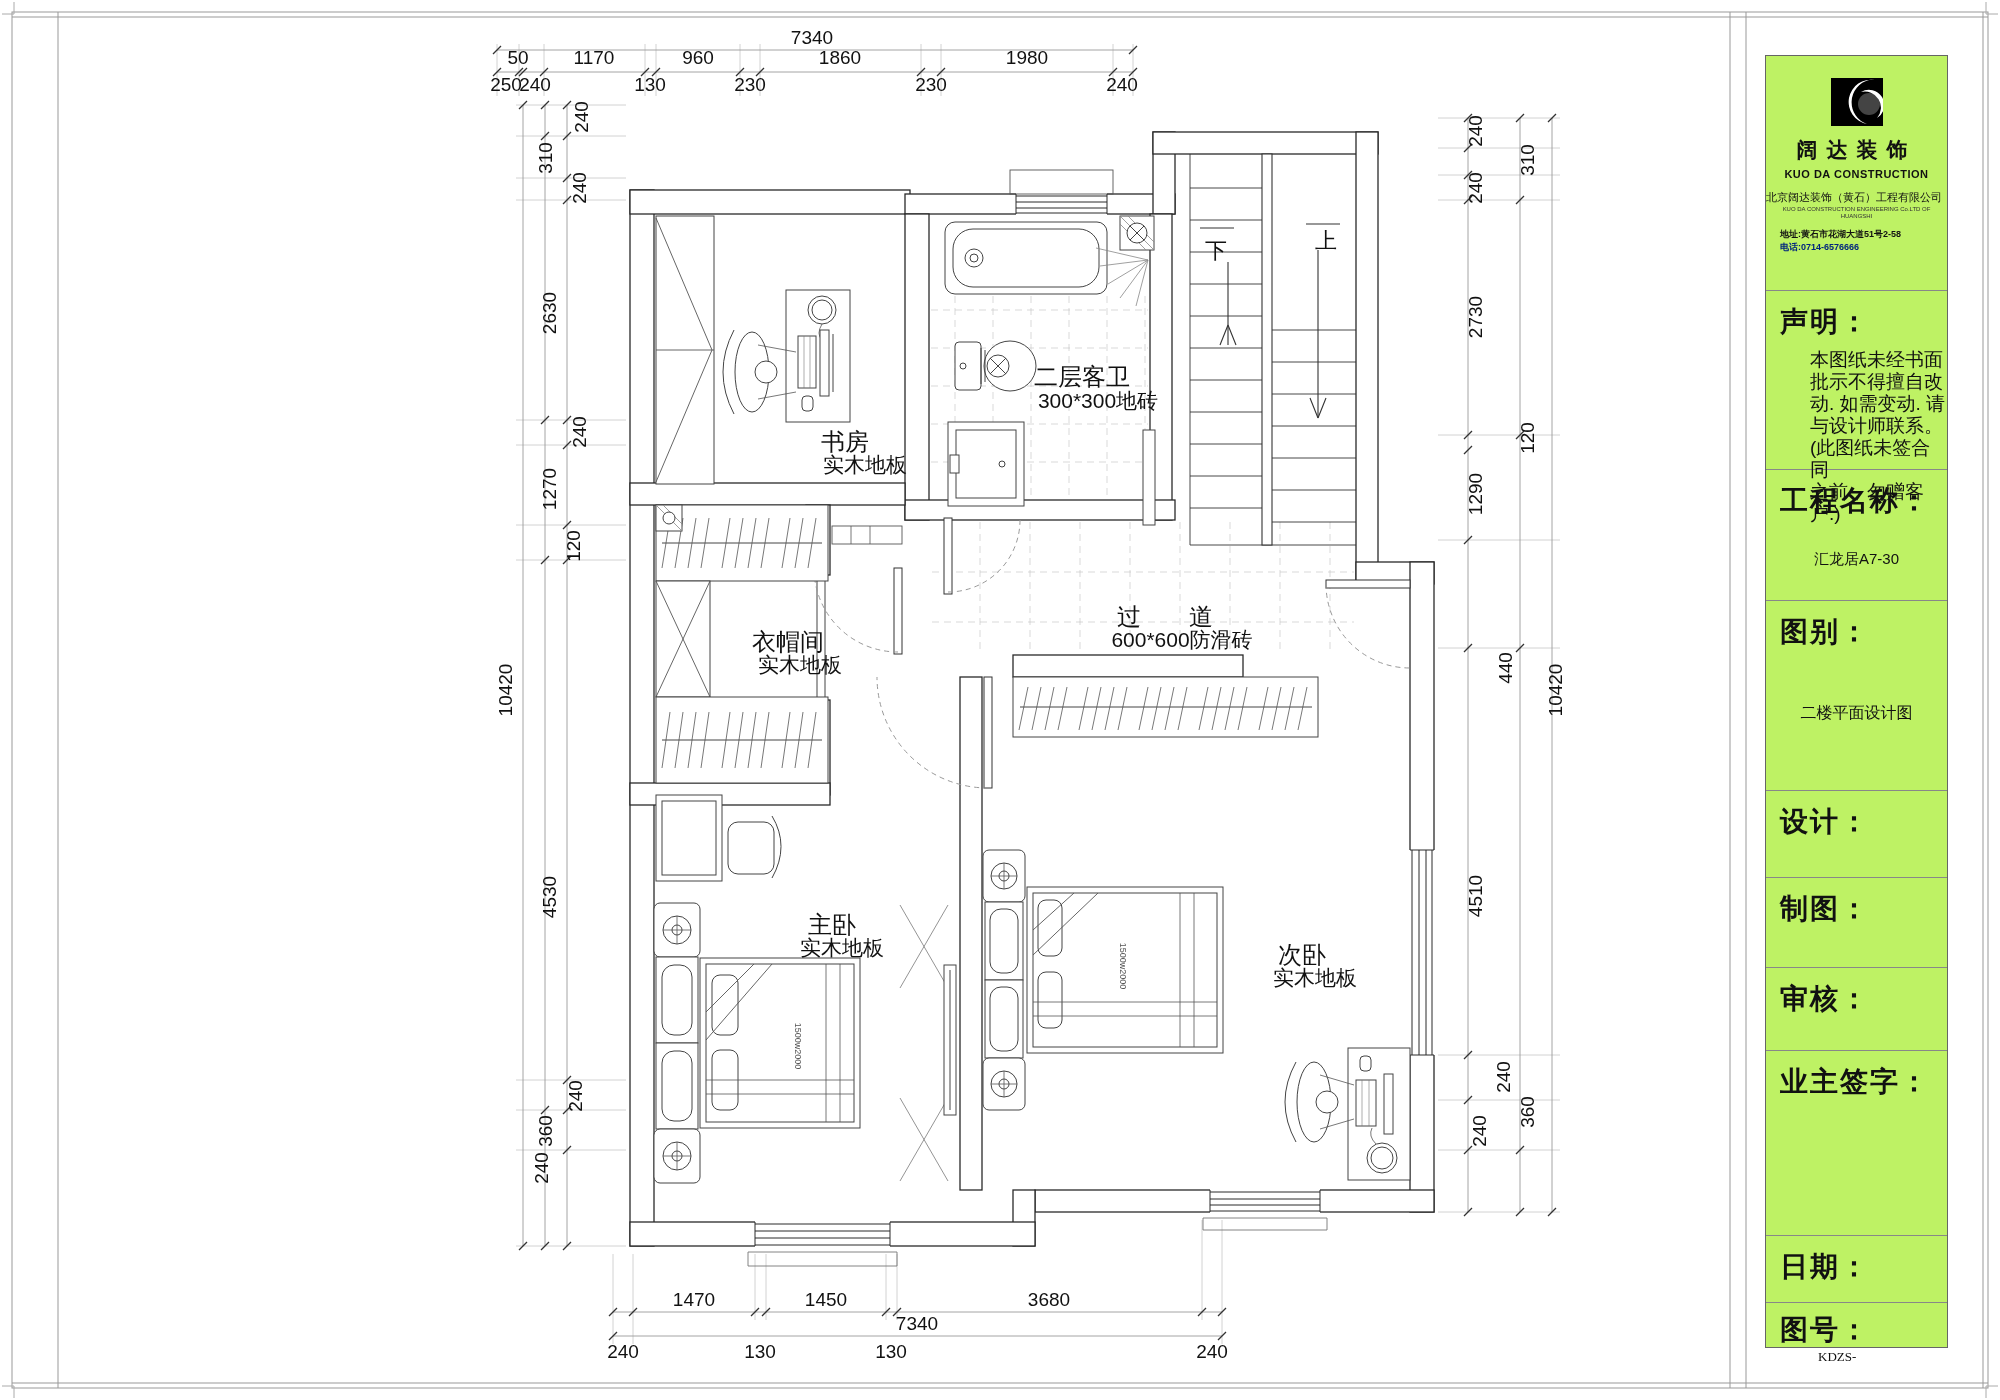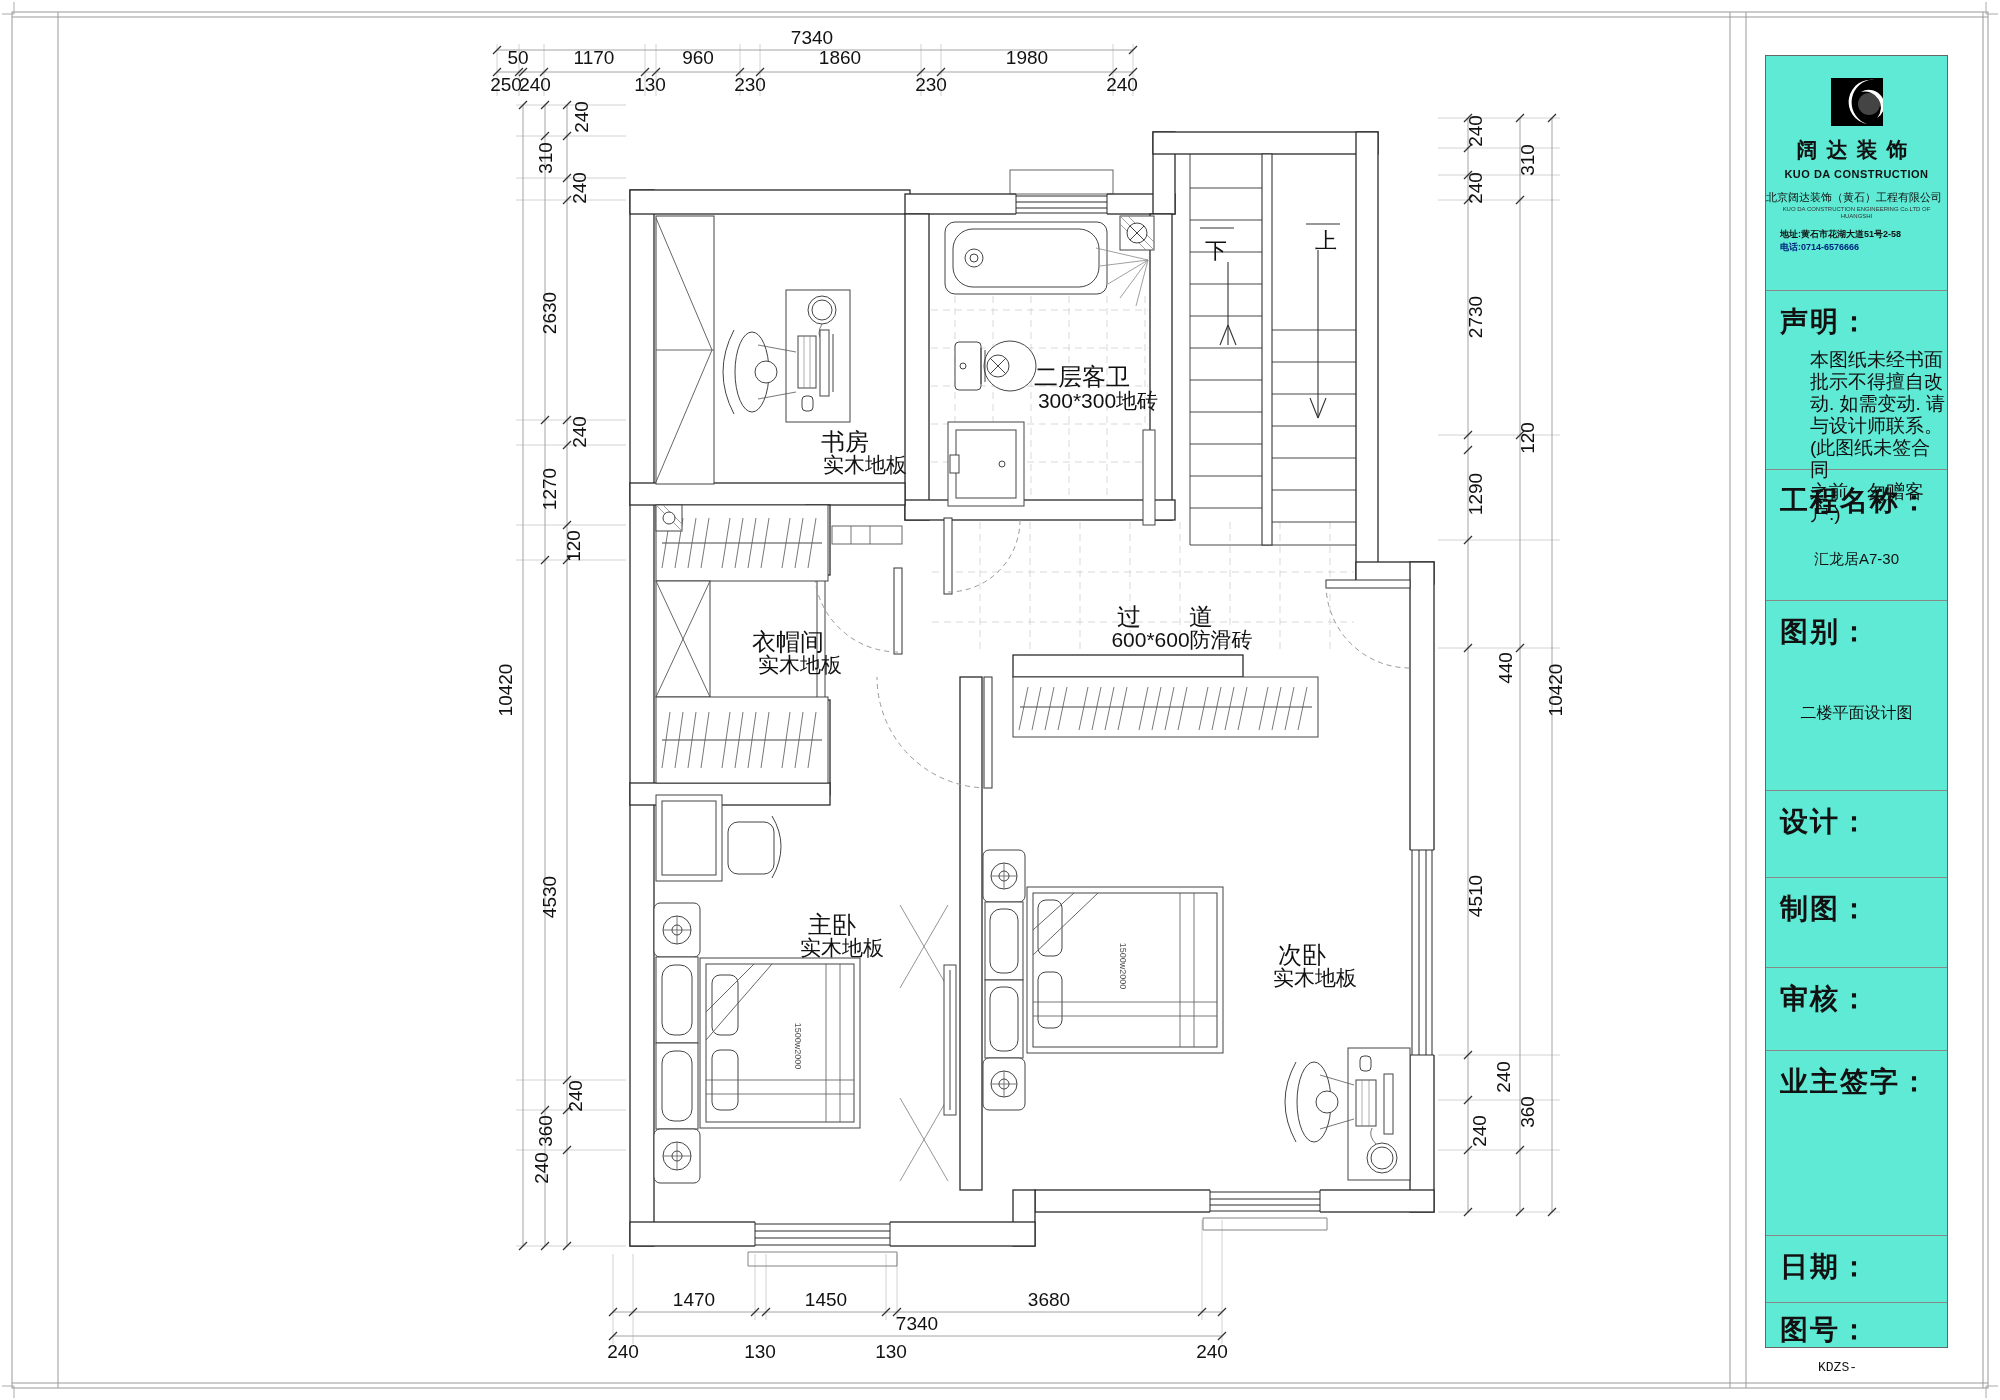--- a/index.html
+++ b/index.html
@@ -4,34 +4,34 @@
 <style>
   html,body{margin:0;padding:0;background:#fff;}
   body{width:2000px;height:1400px;position:relative;font-family:"Liberation Sans",sans-serif;color:#111;overflow:hidden;}
   svg text{font-family:"Liberation Sans","DejaVu Sans",sans-serif;fill:#111;}
   .dimtxt{font-size:19px;}
   .roomname{font-size:24px;}
   .roomfloor{font-size:21px;}
   .stairtxt{font-size:22px;}
   .bedtxt{font-size:9px;fill:#555;}
   
-  .tblock{position:absolute;left:1765px;top:55px;width:183px;height:1293px;border:1px solid #666;box-sizing:border-box;background:#5eead4;}
+  .tblock{position:absolute;left:1765px;top:55px;width:183px;height:1293px;border:1px solid #666;box-sizing:border-box;background:#bef264;}
   .tsec{box-sizing:border-box;border-bottom:1px solid #888;position:relative;}
   .tsec:last-child{border-bottom:none;}
   .tlabel{font-size:28px;font-weight:600;padding:12px 0 0 14px;letter-spacing:2px;}
   .brand-cn{font-size:21px;letter-spacing:9px;text-align:center;margin-top:10px;font-weight:600;}
   .brand-en{font-size:11px;font-weight:bold;text-align:center;margin-top:4px;letter-spacing:.5px;}
   .brand-full{font-size:11px;text-align:left;margin-top:10px;}
   .brand-full-en{font-size:6.5px;text-align:center;color:#333;transform:scale(.92);}
   .brand-addr{font-size:9px;font-weight:bold;padding-left:14px;margin-top:9px;}
   .brand-tel{font-size:9px;font-weight:bold;padding-left:14px;margin-top:0;color:#00247d;}
   .decl-body{font-size:19px;line-height:22px;padding-left:44px;margin-top:8px;}
   .tvalue{font-size:15px;text-align:center;}
   .tvalue-big{font-size:16px;text-align:center;}
-  .fig-no{font-size:13px;padding-left:52px;margin-top:11px;font-family:Liberation Mono, monospace;}
+  .fig-no{font-size:13px;padding-left:52px;margin-top:0;font-family:Liberation Serif, serif;}
   .logo{display:block;margin:22px auto 0 auto;}
 </style>
 </head>
 <body>
 
 
 
 <svg width="2000" height="1400" viewBox="0 0 2000 1400" xmlns="http://www.w3.org/2000/svg">
 
   <g stroke="#999" fill="none" stroke-width="1">

